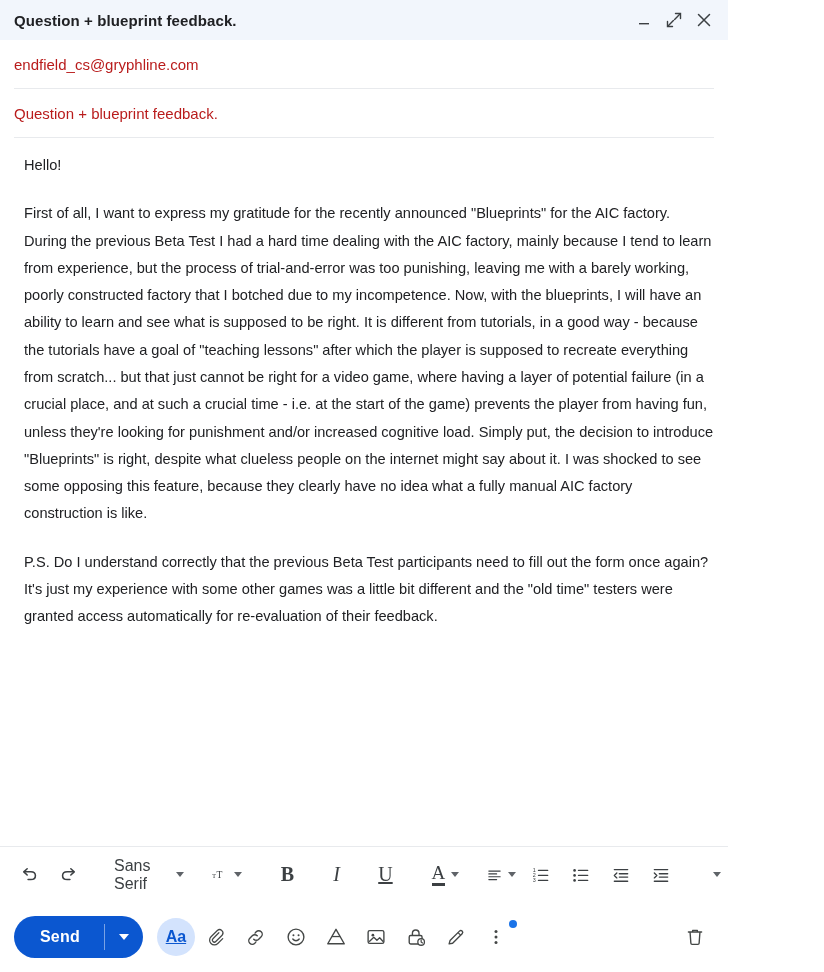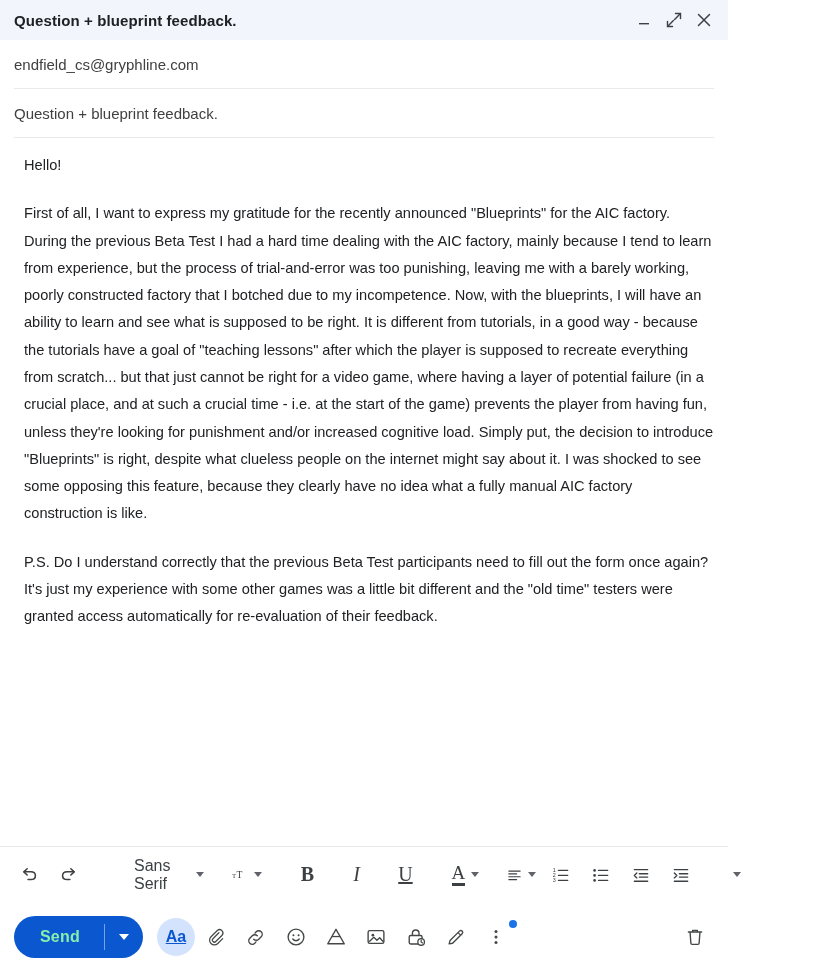--- a/index.html
+++ b/index.html
@@ -67,21 +67,21 @@
   .field-row {
     height: 48px;
     display: flex;
     align-items: center;
     border-bottom: 1px solid #e8eaed;
     font-size: 15px;
     color: #202124;
   }
   .field-row .field-text {
     font-size: 15px;
-    color: #404040;
+    color: #b91c1c;
     white-space: nowrap;
     overflow: hidden;
     text-overflow: ellipsis;
   }
 
   
   .body-area {
     flex: 1 1 auto;
     padding: 14px 14px 8px 24px;
     overflow: hidden;
@@ -127,21 +127,20 @@
   .font-select {
     display: flex;
     align-items: center;
     gap: 26px;
     padding: 0 6px 0 8px;
     height: 34px;
     border-radius: 4px;
     cursor: pointer;
     font-size: 16px;
     color: #3c4043;
-    margin-left: 20px;
   }
   .caret {
     width: 0; height: 0;
     border-left: 4.5px solid transparent;
     border-right: 4.5px solid transparent;
     border-top: 5px solid #5f6368;
   }
 
   
   .send-bar {
@@ -153,21 +152,21 @@
     flex: 0 0 auto;
     gap: 2px;
   }
   .send-btn-group {
     display: flex;
     align-items: stretch;
     height: 42px;
     border-radius: 21px;
     overflow: hidden;
     background: #0b57d0;
-    color: #86efac;
+    color: #ffffff;
     cursor: pointer;
     margin-right: 12px;
   }
   .send-main {
     display: flex;
     align-items: center;
     padding: 0 24px 0 26px;
     font-size: 16px;
     font-weight: bold;
     letter-spacing: 0.2px;

